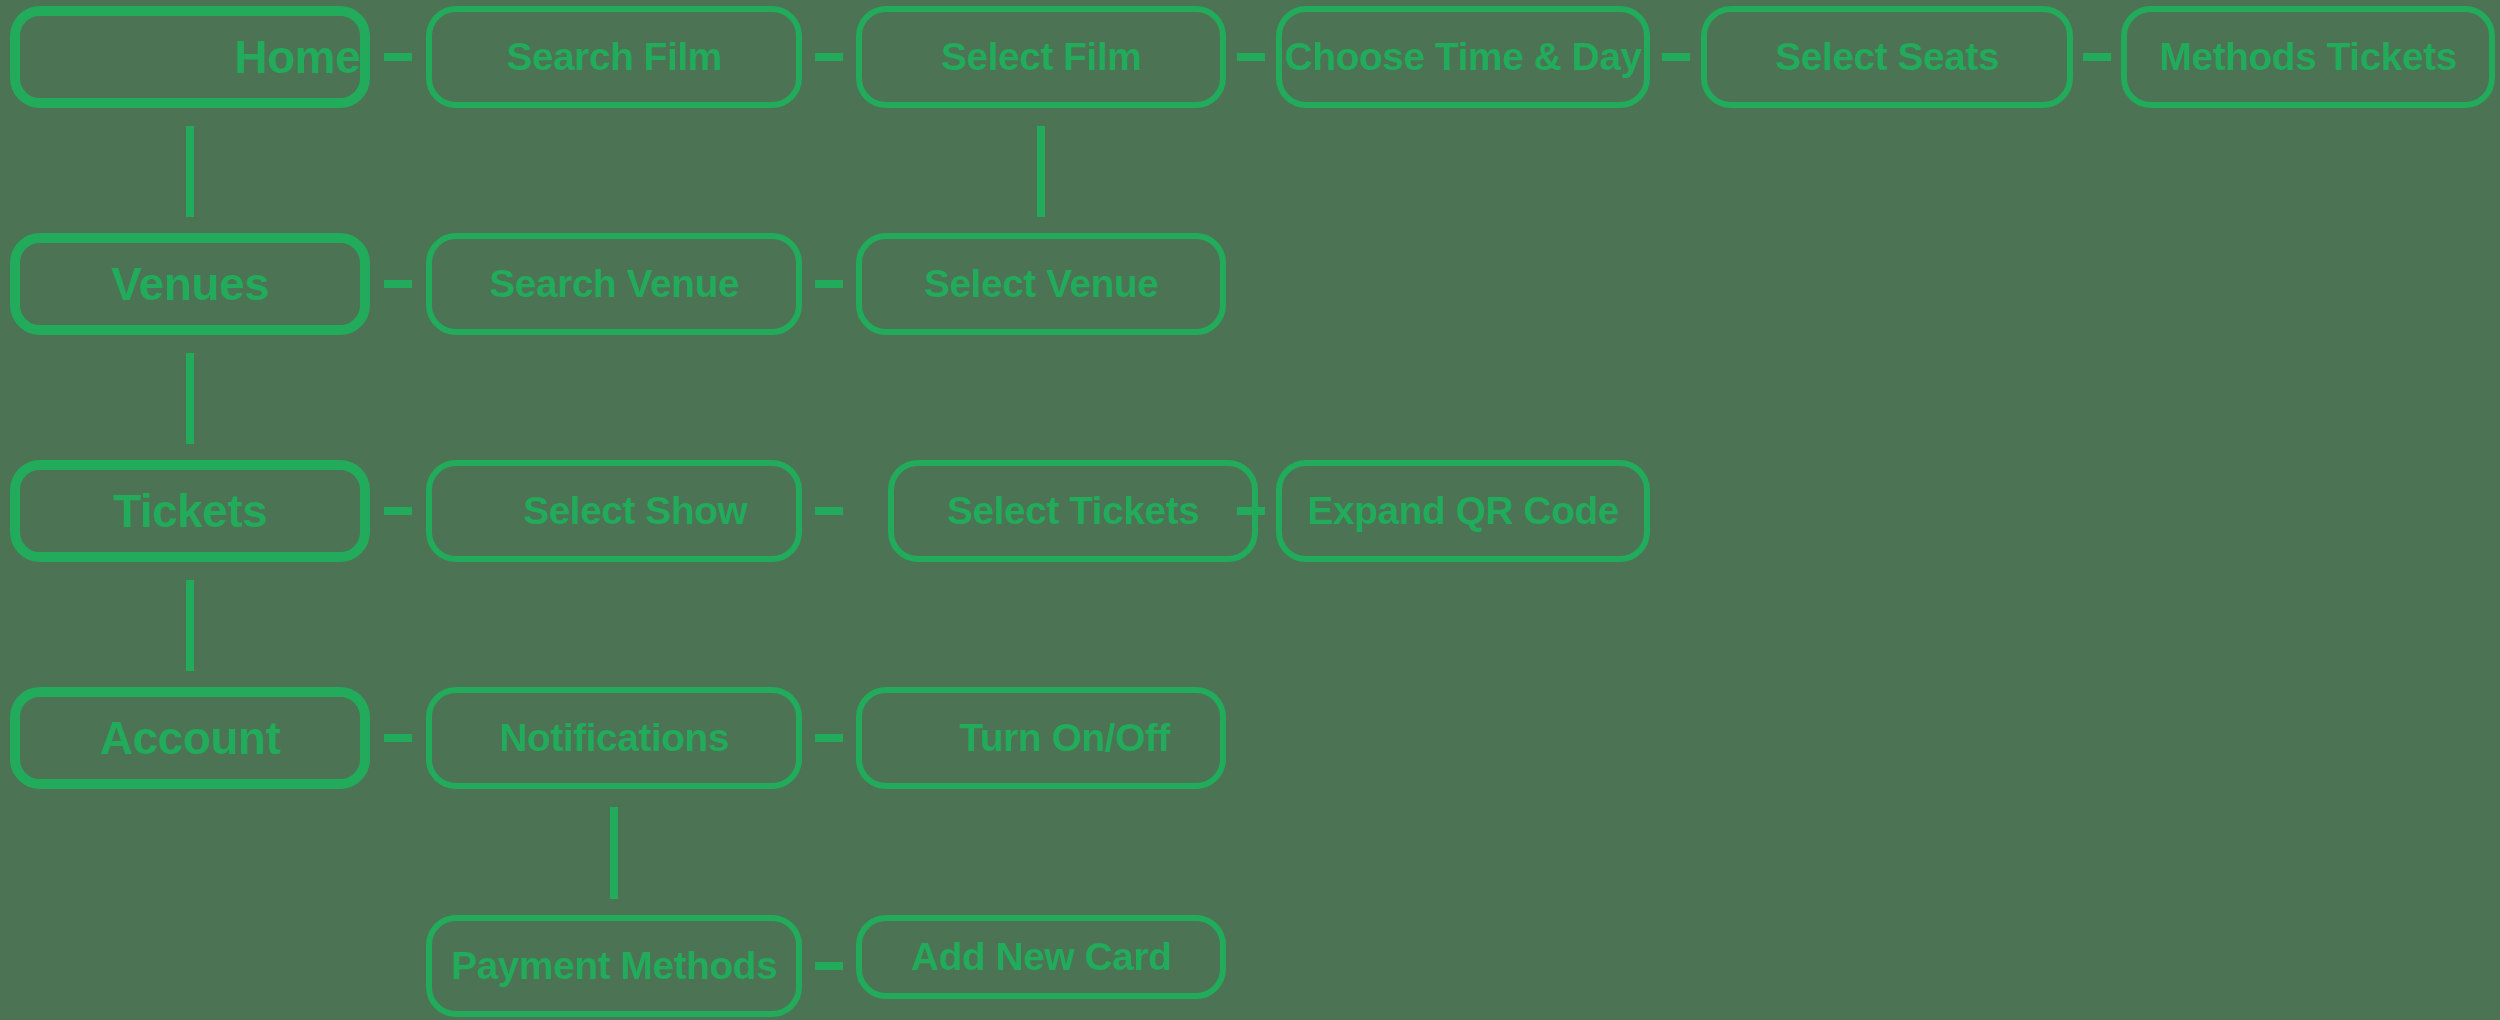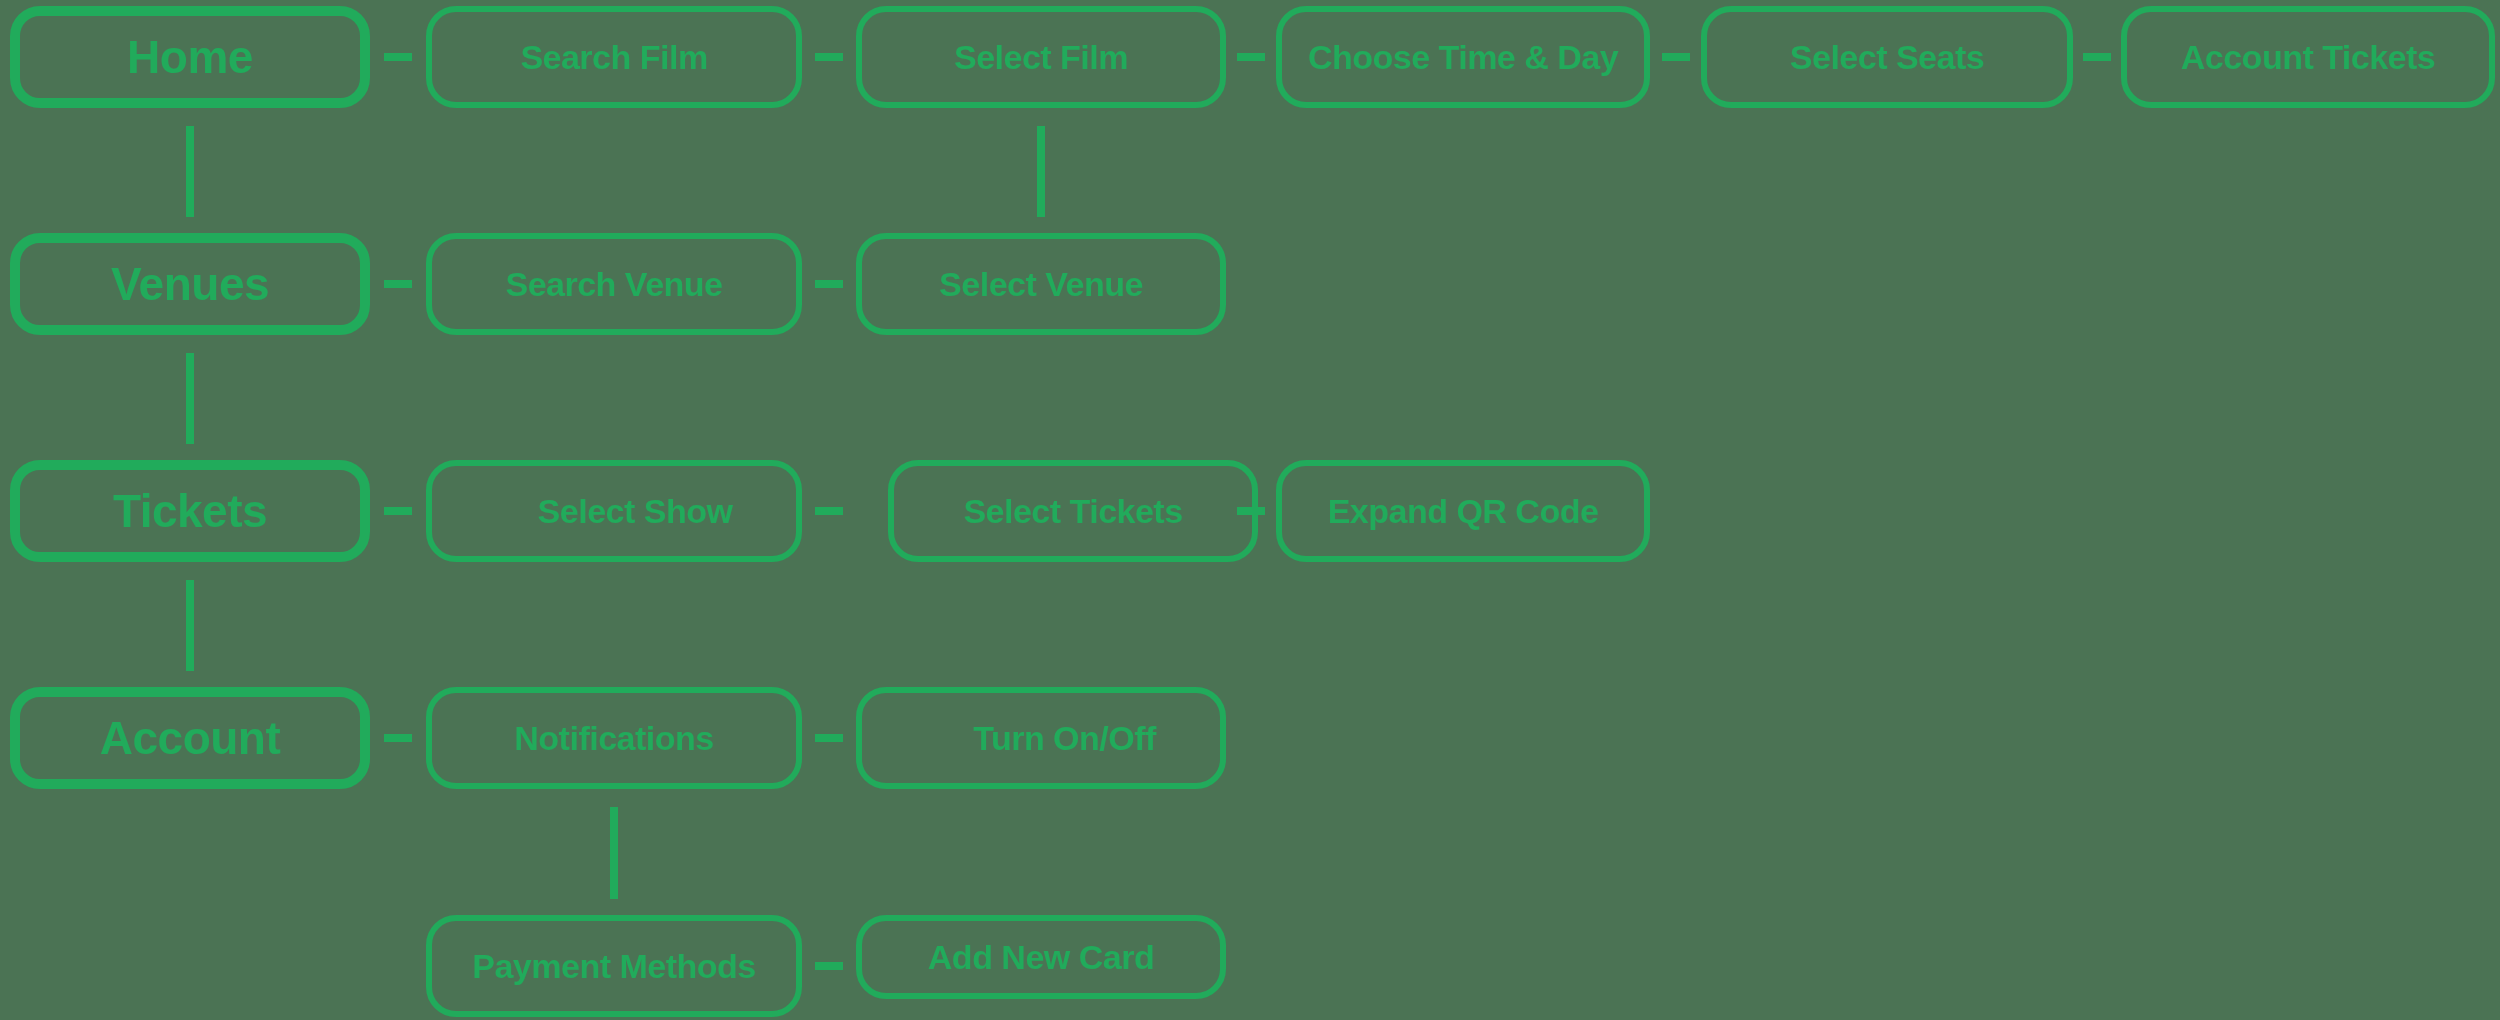--- a/index.html
+++ b/index.html
@@ -32,21 +32,21 @@
   }
   .node.secondary {
     border-width: 6px;
   }
   .node-label {
     font-weight: bold;
     letter-spacing: -0.5px;
     white-space: nowrap;
   }
   .node.primary .node-label { font-size: 46px; }
-  .node.secondary .node-label { font-size: 34px; }
+  .node.secondary .node-label { font-size: 39px; }
   .edge {
     position: absolute;
     background: var(--accent, #21AB5B);
   }
 </style>
 </head>
 <body>
 
 <div class="canvas">
   <div id="edges-layer">
@@ -63,37 +63,37 @@
       <div class="edge" style="left: 384px; top: 507px; width: 28px; height: 8px;"></div>
       <div class="edge" style="left: 815px; top: 507px; width: 28px; height: 8px;"></div>
       <div class="edge" style="left: 1237px; top: 507px; width: 28px; height: 8px;"></div>
       <div class="edge" style="left: 186px; top: 580px; width: 8px; height: 91px;"></div>
       <div class="edge" style="left: 384px; top: 734px; width: 28px; height: 8px;"></div>
       <div class="edge" style="left: 815px; top: 734px; width: 28px; height: 8px;"></div>
       <div class="edge" style="left: 610px; top: 807px; width: 8px; height: 92px;"></div>
       <div class="edge" style="left: 815px; top: 962px; width: 28px; height: 8px;"></div>
     </div>
   <div id="nodes-layer">
-      <div class="node primary" style="left: 10px; top: 6px; width: 360px; height: 102px;">
+      <div class="node primary" style="left: 10px; top: 6px; width: 360px; height: 102px; justify-content: flex-end;">
         <span class="node-label">Home</span>
       </div>
       <div class="node secondary" style="left: 426px; top: 6px; width: 376px; height: 102px;">
         <span class="node-label">Search Film</span>
       </div>
       <div class="node secondary" style="left: 856px; top: 6px; width: 370px; height: 102px;">
         <span class="node-label">Select Film</span>
       </div>
       <div class="node secondary" style="left: 1276px; top: 6px; width: 374px; height: 102px;">
         <span class="node-label">Choose Time &amp; Day</span>
       </div>
       <div class="node secondary" style="left: 1701px; top: 6px; width: 372px; height: 102px;">
         <span class="node-label">Select Seats</span>
       </div>
       <div class="node secondary" style="left: 2121px; top: 6px; width: 374px; height: 102px;">
-        <span class="node-label">Account Tickets</span>
+        <span class="node-label">Methods Tickets</span>
       </div>
       <div class="node primary" style="left: 10px; top: 233px; width: 360px; height: 102px;">
         <span class="node-label">Venues</span>
       </div>
       <div class="node secondary" style="left: 426px; top: 233px; width: 376px; height: 102px;">
         <span class="node-label">Search Venue</span>
       </div>
       <div class="node secondary" style="left: 856px; top: 233px; width: 370px; height: 102px;">
         <span class="node-label">Select Venue</span>
       </div>

